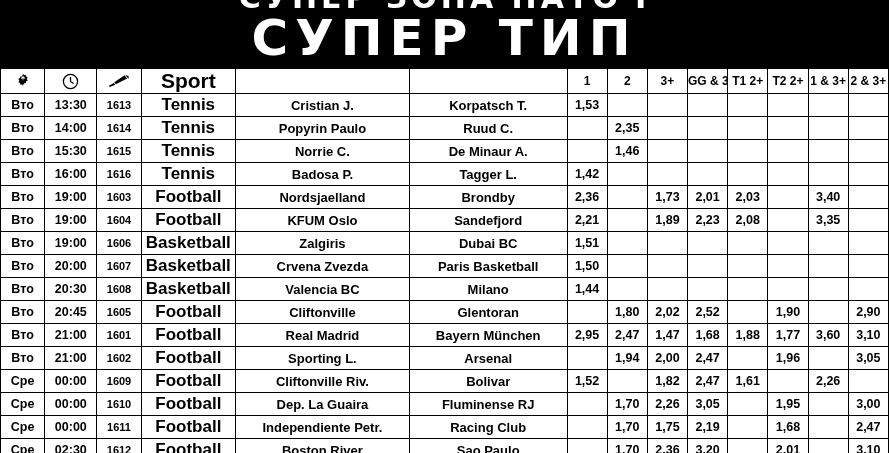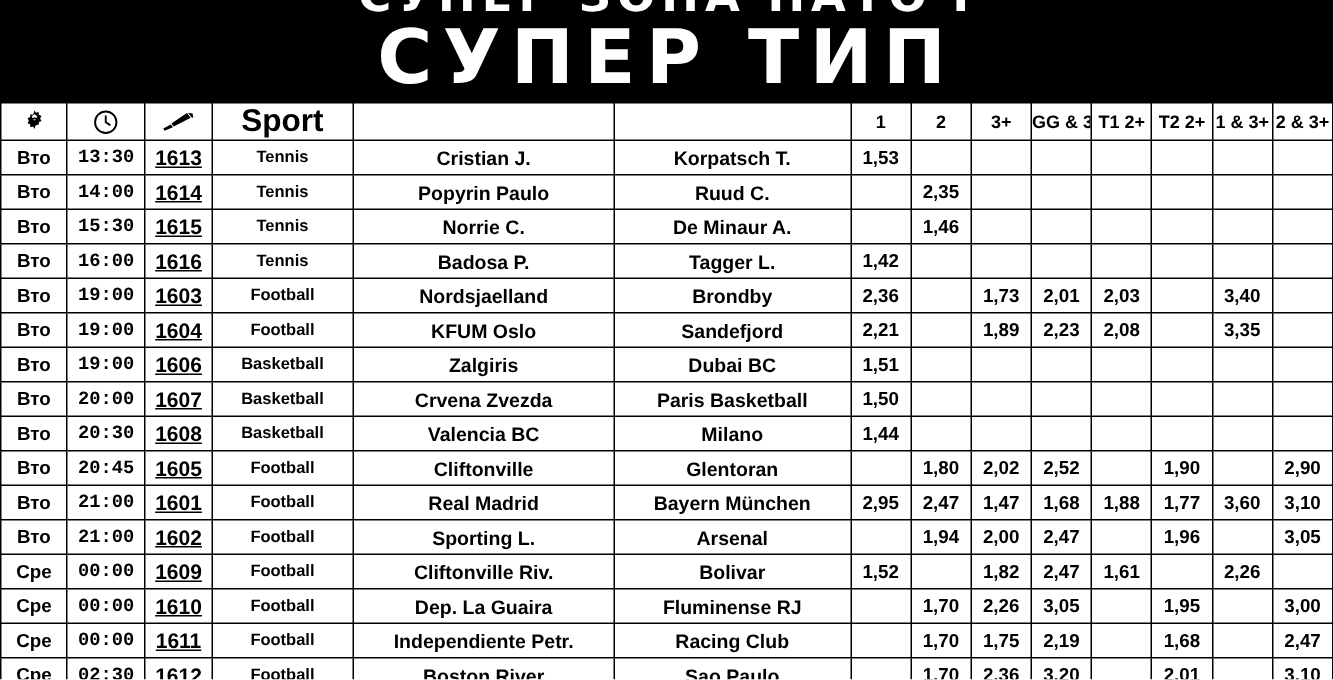--- a/index.html
+++ b/index.html
@@ -72,26 +72,26 @@
     background: #808080;
     color: #ffffff;
     font-size: 21px;
   }
   th.oddhead {
     font-size: 12px;
     line-height: 13px;
     padding: 0 1px;
   }
   td.day { font-size: 12.5px; margin-left: 16px; }
-  td.time { font-size: 12.5px; font-family: Liberation Mono, monospace; }
-  td.code { font-size: 14px; text-decoration: underline; }
+  td.time { font-size: 12.5px; }
+  td.code { font-size: 11px; }
   td.sport {
     background: #808080;
     color: #ffffff;
-    font-size: 11px;
+    font-size: 17px;
   }
   td.team {
     font-size: 13px;
   }
   td.odd {
     font-size: 12.5px;
   }
   
   col.c-day   { width: 44px; }
   col.c-time  { width: 52px; }

